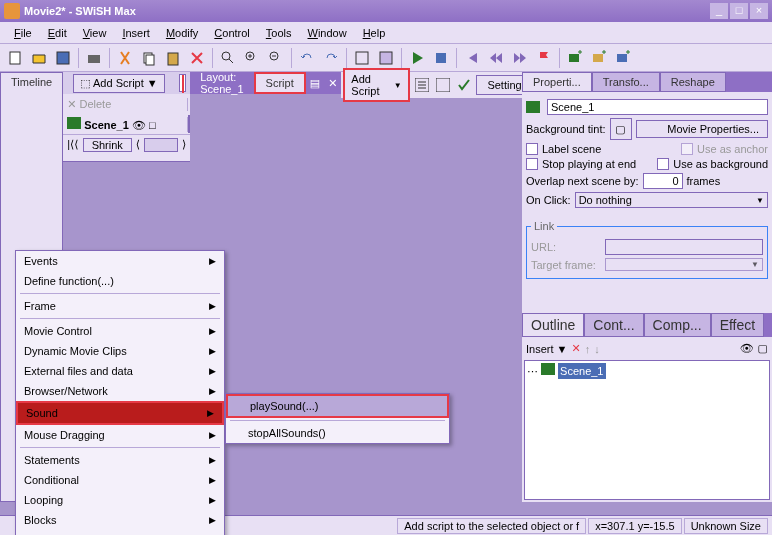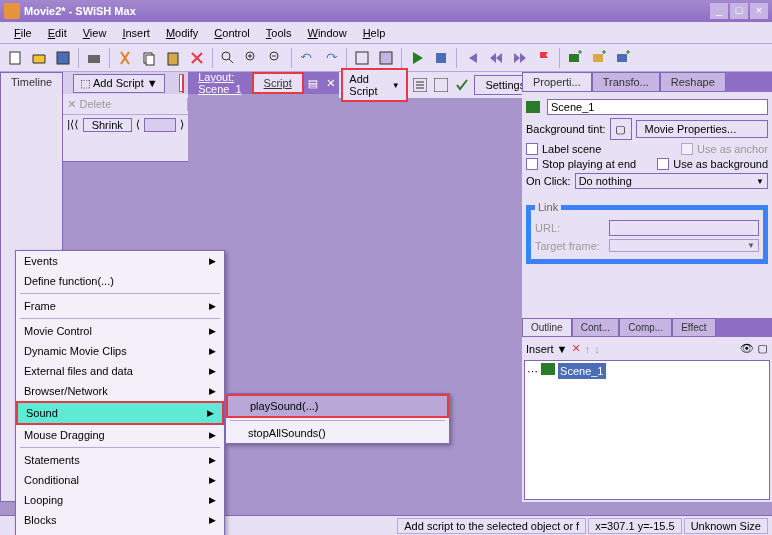--- a/index.html
+++ b/index.html
@@ -24,46 +24,46 @@
 .timeline-area { height: 90px; background: #e8e0f4; border-bottom: 1px solid #8268b8; }
 .timeline-top { display: flex; height: 22px; align-items: center; background: #d8cdec; }
 .add-script-btn { padding: 2px 6px; border: 1px solid #8268b8; background: #e8e0f4; cursor: pointer; margin: 10px; }
 .timeline-row { display: flex; height: 20px; align-items: center; }
 .tl-label { width: 125px; padding: 0 4px; background: #e8e0f4; border-right: 1px solid #b8a8d8; }
 .tl-track { flex: 1; background: #d8cdec; height: 18px; border: 1px solid #8268b8; }
 .tl-track.gray { background: #808080; }
 .shrink-row { display: flex; height: 20px; align-items: center; border-top: 1px solid #b8a8d8; }
 .shrink-btn { padding: 0 8px; border: 1px solid #8268b8; cursor: pointer; }
 .layout-hdr { display: flex; background: #8e6fc5; height: 22px; align-items: center; }
-.layout-tab { padding: 3px 10px; color: #fff; cursor: pointer; text-decoration: underline; }
+.layout-tab { padding: 3px 10px; color: #fff; cursor: pointer; }
 .layout-tab.script { background: #e8e0f4; color: #333; border: 2px solid #e63946; }
 .script-toolbar { display: flex; height: 26px; align-items: center; background: #e8e0f4; gap: 3px; padding: 2px; }
 .addscript-dd { padding: 3px 6px; border: 2px solid #e63946; background: #e8e0f4; cursor: pointer; display: flex; align-items: center; }
 .addscript-dd::after { content: "▼"; font-size: 8px; margin-left: 3px; }
 .settings-btn { padding: 3px 10px; border: 1px solid #8268b8; background: #e8e0f4; cursor: pointer; }
 .context-menu { position: absolute; left: 15px; top: 250px; background: #f4f0fa; border: 1px solid #8268b8; box-shadow: 2px 2px 4px rgba(0,0,0,0.3); width: 210px; z-index: 10; }
 .menu-item { padding: 4px 8px; cursor: pointer; display: flex; justify-content: space-between; align-items: center; }
-.menu-item.hl { background: #5eead4; border: 2px solid #e63946; }
+.menu-item.hl { background: #b91c1c; border: 2px solid #e63946; }
 .menu-item .arrow { font-size: 9px; }
 .menu-sep { height: 1px; background: #b8a8d8; margin: 2px 4px; }
 .submenu { position: absolute; left: 225px; top: 393px; background: #f4f0fa; border: 1px solid #8268b8; box-shadow: 2px 2px 4px rgba(0,0,0,0.3); width: 225px; z-index: 11; }
 .sub-item { padding: 4px 22px; cursor: pointer; }
 .sub-item.hl { background: #b8a8d8; border: 2px solid #e63946; }
 .prop-row { display: flex; align-items: center; margin: 3px 0; gap: 4px; }
 .prop-row label { flex: 0 0 auto; }
 .prop-input { border: 1px solid #8268b8; padding: 1px 3px; background: #fff; }
-.prop-btn { padding: 2px 8px; border: 1px solid #8268b8; background: #e8e0f4; cursor: pointer; }
+.prop-btn { padding: 2px 8px; border: 1px solid #8268b8; background: #e8e0f4; cursor: pointer; text-align: right; }
 .chk { width: 12px; height: 12px; border: 1px solid #8268b8; background: #fff; display: inline-block; }
 .select { border: 1px solid #8268b8; background: #e8e0f4; padding: 1px 3px; cursor: pointer; display: flex; justify-content: space-between; align-items: center; }
 .select::after { content: "▼"; font-size: 8px; }
-.fieldset { border: 5px solid #3b82f6; padding: 4px; margin: 12px 0; }
+.fieldset { border: 1px solid #3b82f6; padding: 4px; margin: 12px 0; }
 .fieldset legend { color: #666; padding: 0 3px; }
 .outline-panel { background: #e8e0f4; }
 .outline-tabs { display: flex; background: #8e6fc5; }
-.outline-tab { padding: 3px 8px; background: #c6b5e3; color: #333; cursor: pointer; border: 1px solid #8268b8; font-size: 10px; }
+.outline-tab { padding: 3px 8px; background: #c6b5e3; color: #333; cursor: pointer; border: 1px solid #8268b8; font-size: 14px; }
 .outline-tab.active { background: #e8e0f4; }
 .outline-body { background: #fff; height: 140px; border: 1px solid #8268b8; margin: 2px; padding: 2px; }
 .outline-item { padding: 2px; background: #4a6db5; color: #fff; display: inline-block; }
 .statusbar { position: absolute; bottom: 0; left: 0; width: 772px; height: 20px; background: #e8e0f4; border-top: 1px solid #8268b8; display: flex; align-items: center; padding: 0 4px; font-size: 10px; }
 .status-sec { border: 1px solid #b8a8d8; padding: 1px 6px; margin-left: 2px; }
 .scene-icon { width: 14px; height: 12px; background: #2a7a2a; display: inline-block; margin-right: 3px; }
 svg { display: block; }
 </style>
 </head>
 <body>
@@ -234,20 +234,24 @@
     </div>
     <div class="timeline-area">
       <div class="timeline-top">
         <span class="add-script-btn">⬚ <span>Add Script</span> ▼</span>
         <div style="flex:1; background:#fff; height:18px; border:1px solid #8268b8; margin:0 4px; position:relative;">
           <div style="position:absolute; left:2px; top:0; width:2px; height:18px; background:#e63946;"></div>
         </div>
       </div>
       <div class="timeline-row">
         <div class="tl-label" style="color:#999"><span>✕</span> <span>Delete</span></div>
+      </div>
+      <div class="timeline-row">
+        <div class="tl-label"><span class="scene-icon"></span><b>Scene_1</b> 👁 □</div>
+        <div class="tl-track gray"></div>
       </div>
       <div class="shrink-row">
         <span style="margin:0 4px">|⟨⟨</span>
         <span class="shrink-btn">Shrink</span>
         <span style="margin:0 4px">⟨</span>
         <div style="flex:1; height:14px; background:#d8cdec; border:1px solid #8268b8;"></div>
         <span style="margin:0 4px">⟩</span>
       </div>
     </div>
 
@@ -307,20 +311,25 @@
         <label style="color:#999">Use as anchor</label>
       </div>
       <div class="prop-row">
         <span class="chk"></span>
         <label>Stop playing at end</label>
         <span style="flex:1"></span>
         <span class="chk"></span>
         <label>Use as background</label>
       </div>
       <div class="prop-row">
+        <label>Overlap next scene by:</label>
+        <input class="prop-input" style="width: 40px; text-align: right;" value="0">
+        <label>frames</label>
+      </div>
+      <div class="prop-row">
         <label>On Click:</label>
         <div class="select" style="flex:1">
             <span>Do nothing</span>
           </div>
       </div>
       <fieldset class="fieldset">
         <legend>Link</legend>
         <div class="prop-row">
           <label style="color:#999; width:70px">URL:</label>
           <input class="prop-input" style="flex: 1 1 0%; background: rgb(232, 224, 244);" disabled="">

